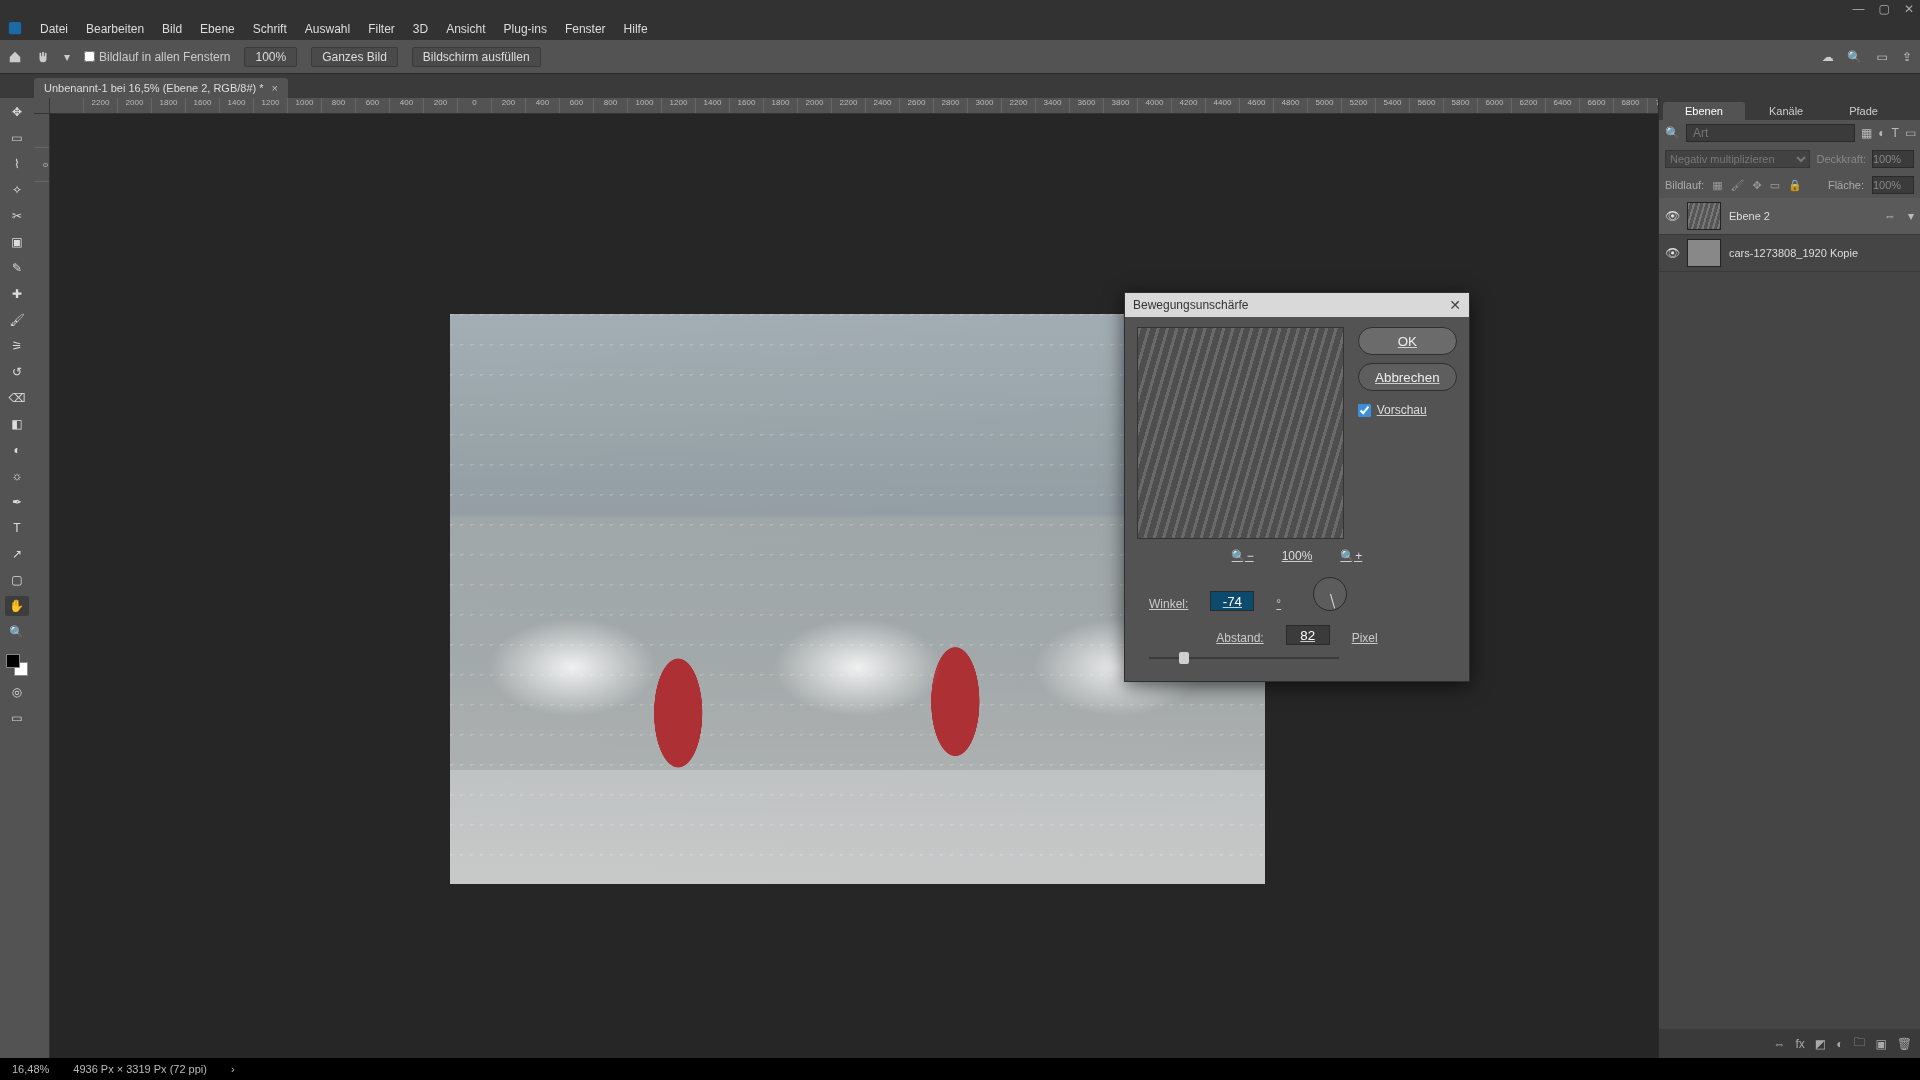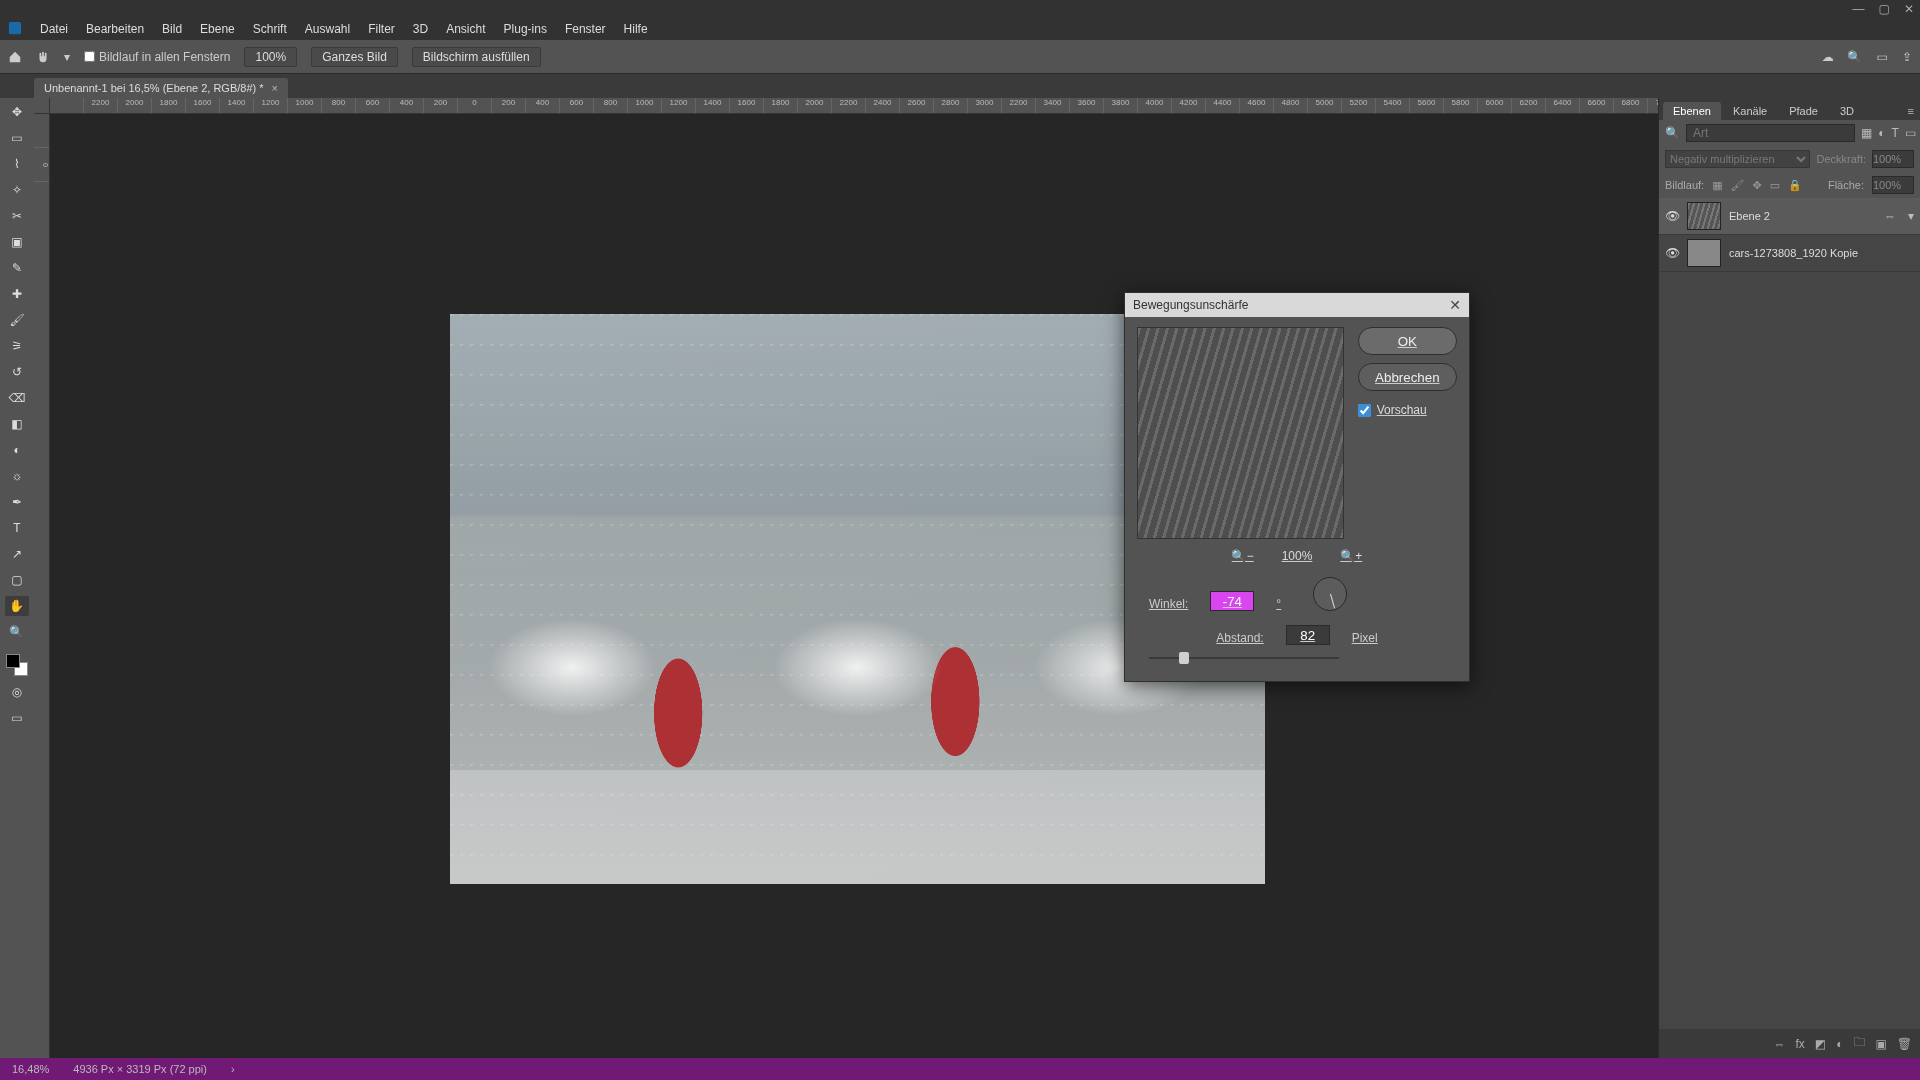--- a/index.html
+++ b/index.html
@@ -78,31 +78,31 @@
 .dlg-btns { display: flex; flex-direction: column; gap: 8px; width: 100px; }
 .dlg-btns button { height: 28px; border-radius: 14px; border: 1px solid #2f2f2f; background: #5e5e5e; color: #eee; cursor: pointer; }
 .dlg-btns button.primary { background: #6b6b6b; }
 .dlg-btns label { display: flex; align-items: center; gap: 6px; margin-top: 4px; color: #ddd; }
 .dlg-btns input[type=checkbox]{ width:13px; height:13px; accent-color:#3b8ed8; }
 .zoomrow { display: flex; align-items: center; justify-content: center; gap: 28px; margin-top: 10px; color: #ddd; }
 .anglerow, .distrow { display: flex; align-items: flex-end; gap: 22px; margin-top: 14px; color: #ccc; }
 .anglerow { justify-content: flex-start; padding-left: 12px; }
 .distrow  { justify-content: center; }
 .numfield { width: 44px; height: 20px; background: #3b3b3b; color: #fff; border: 1px solid #2a2a2a; text-align: center; }
-.numfield.sel { background: #d946ef; }
+.numfield.sel { background: #0c4a6e; }
 .angle-dial { width: 34px; height: 34px; border-radius: 50%; border: 1px solid #2a2a2a; background: #5c5c5c; position: relative; margin-left: 10px; }
 .angle-dial::after { content: ""; position: absolute; width: 1px; height: 15px; background: #ddd; left: 50%; top: 50%; transform-origin: top center; transform: rotate(-16deg); }
 .slider { position: relative; height: 14px; margin-top: 6px; width: 190px; margin-left: 12px; }
 .slider .track { position: absolute; top: 6px; left: 0; right: 0; height: 2px; background: #3a3a3a; }
 .slider .thumb { position: absolute; top: 1px; left: 16%; width: 10px; height: 12px; background: #d0d0d0; border-radius: 2px; }
 
 
 .panels { width: 262px; background: #454545; display: flex; flex-direction: column; border-left: 1px solid #2a2a2a; }
 .panel-tabs { display: flex; gap: 2px; background: #3a3a3a; height: 22px; align-items: flex-end; padding-left: 4px; }
-.panel-tabs span { font-size: 11px; color: #ccc; padding: 3px 10px; border-top-left-radius: 3px; border-top-right-radius: 3px; }
+.panel-tabs span { font-size: 11px; color: #ccc; padding: 3px 22px; border-top-left-radius: 3px; border-top-right-radius: 3px; }
 .panel-tabs span.active { background: #535353; color: #fff; }
 .panel-tabs .ham { margin-left: auto; padding: 3px 6px; color: #bbb; }
 .search { display:flex; align-items:center; gap:6px; padding:4px 6px; background:#535353; }
 .search input { flex:1; background:#3b3b3b; border:1px solid #2a2a2a; color:#bbb; height:18px; padding:0 6px; font-size:12px; }
 .search .ic { color:#bbb; }
 .blendrow { display:flex; align-items:center; gap:6px; padding:4px 6px; background:#535353; font-size:11px; color:#888; }
 .blendrow select, .blendrow input { background:#3b3b3b; border:1px solid #2a2a2a; color:#888; height:18px; font-size:11px; }
 .blendrow select { flex:1; }
 .blendrow input { width:42px; }
 .lockrow { display:flex; align-items:center; gap:8px; padding:4px 6px; background:#535353; font-size:11px; color:#aaa; }
@@ -111,21 +111,21 @@
 .layer { display:flex; align-items:center; gap:8px; padding:4px 6px; border-bottom:1px solid #3a3a3a; }
 .layer .eye { width:14px; color:#ddd; }
 .layer .thumb { width:34px; height:28px; background:#888; border:1px solid #222; }
 .layer .thumb.noise { background: repeating-linear-gradient(106deg,#777 0 2px,#555 2px 5px); }
 .layer .name { font-size:11px; color:#ddd; }
 .layer.sel { background:#5a5a5a; }
 .layer .link { margin-left:auto; color:#bbb; }
 .panel-footer { display:flex; justify-content:flex-end; align-items:center; gap:10px; padding:4px 8px; background:#3a3a3a; color:#aaa; }
 
 
-.statusbar { height:22px; background:#701a75; display:flex; align-items:center; padding:0 12px; gap:24px; font-size:11px; color:#bbb; }
+.statusbar { height:22px; background:#000000; display:flex; align-items:center; padding:0 12px; gap:24px; font-size:11px; color:#bbb; }
 svg { width: 14px; height: 14px; fill: currentColor; }
 </style>
 </head>
 <body>
 
 <div class="titlebar">
   <span>—</span>
   <span>▢</span>
   <span>✕</span>
 </div>

